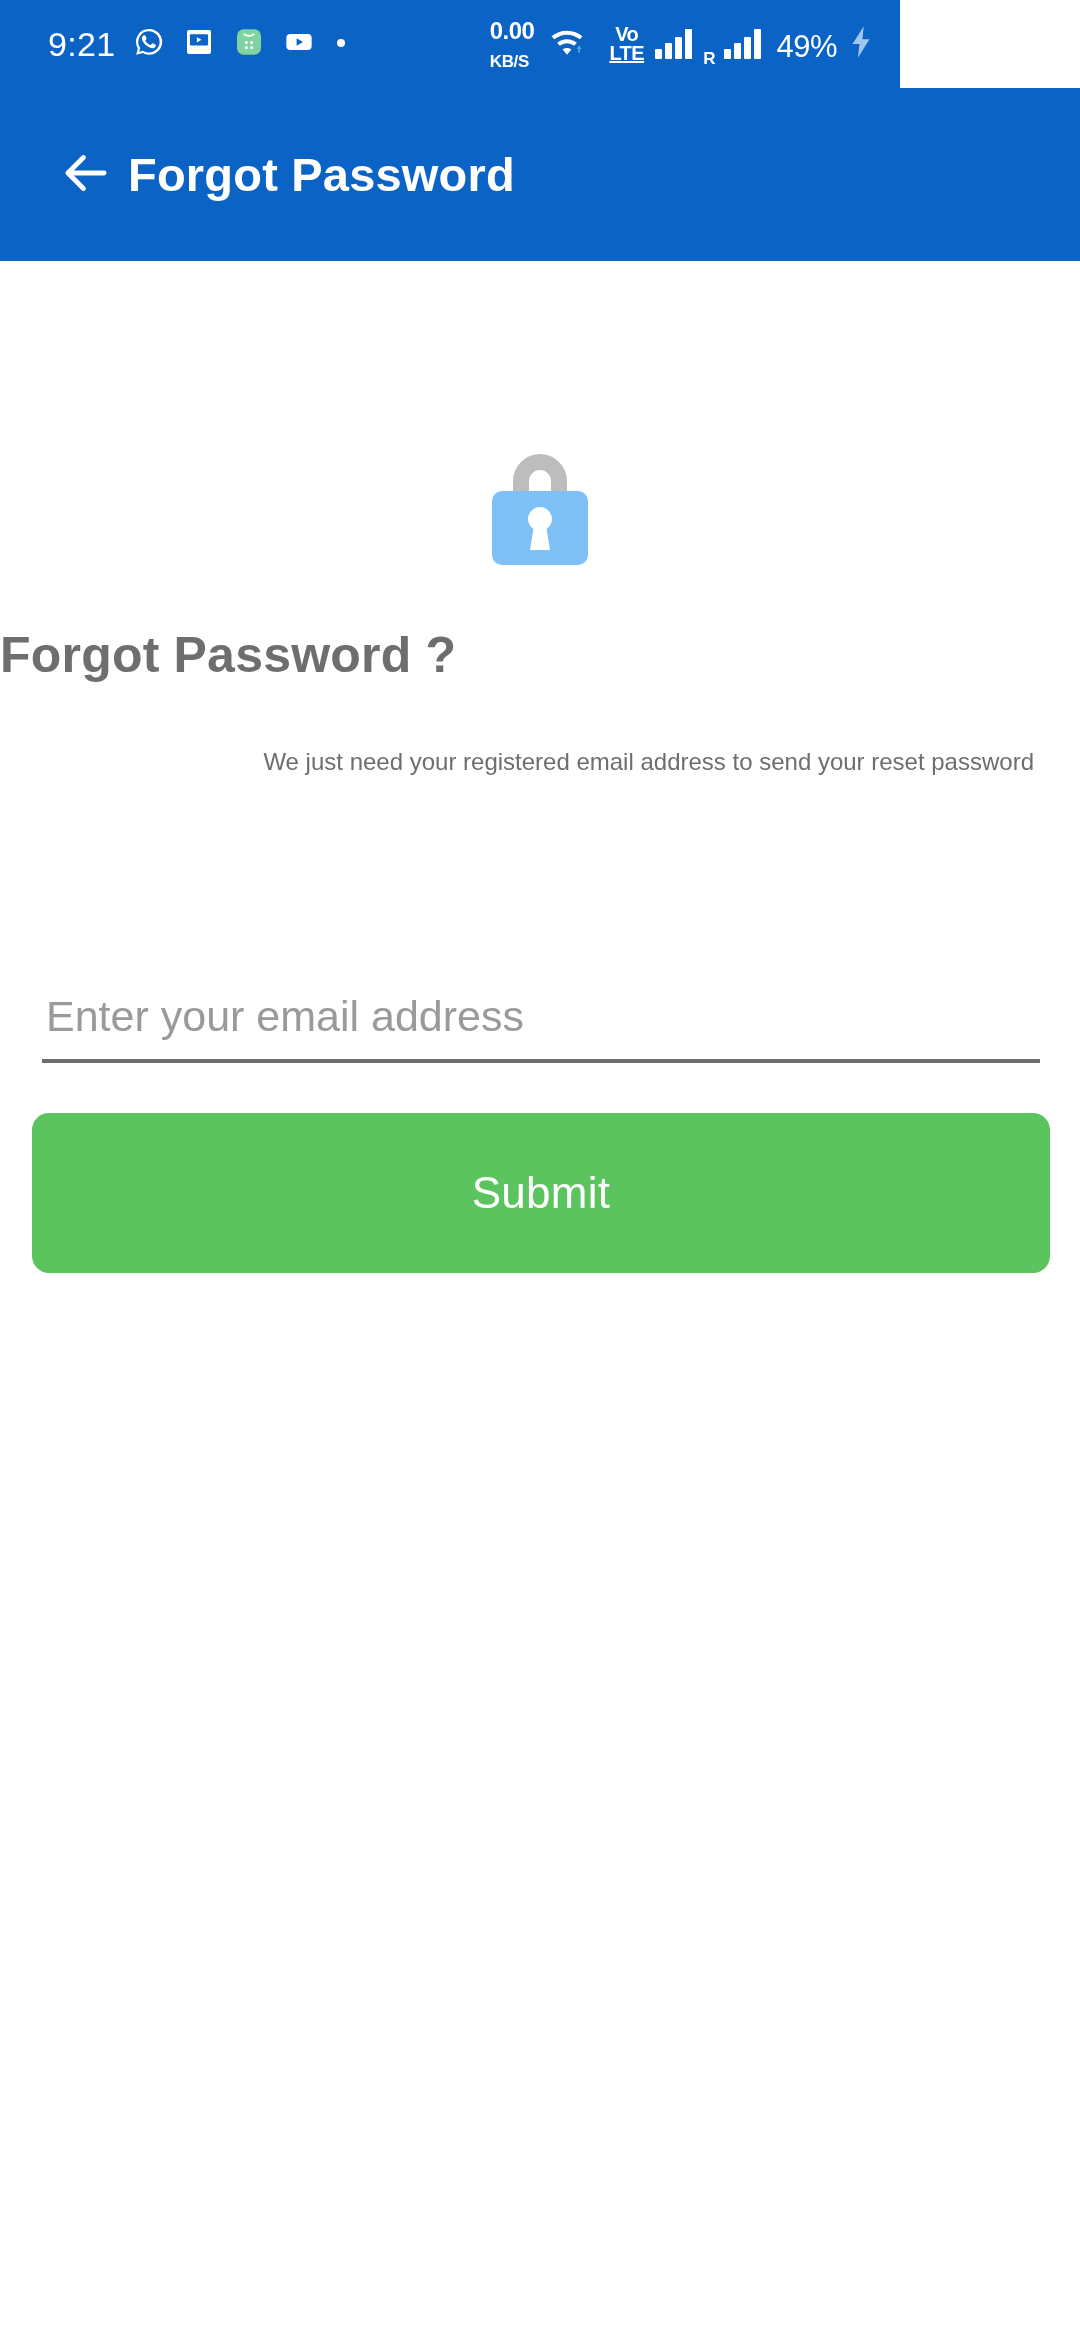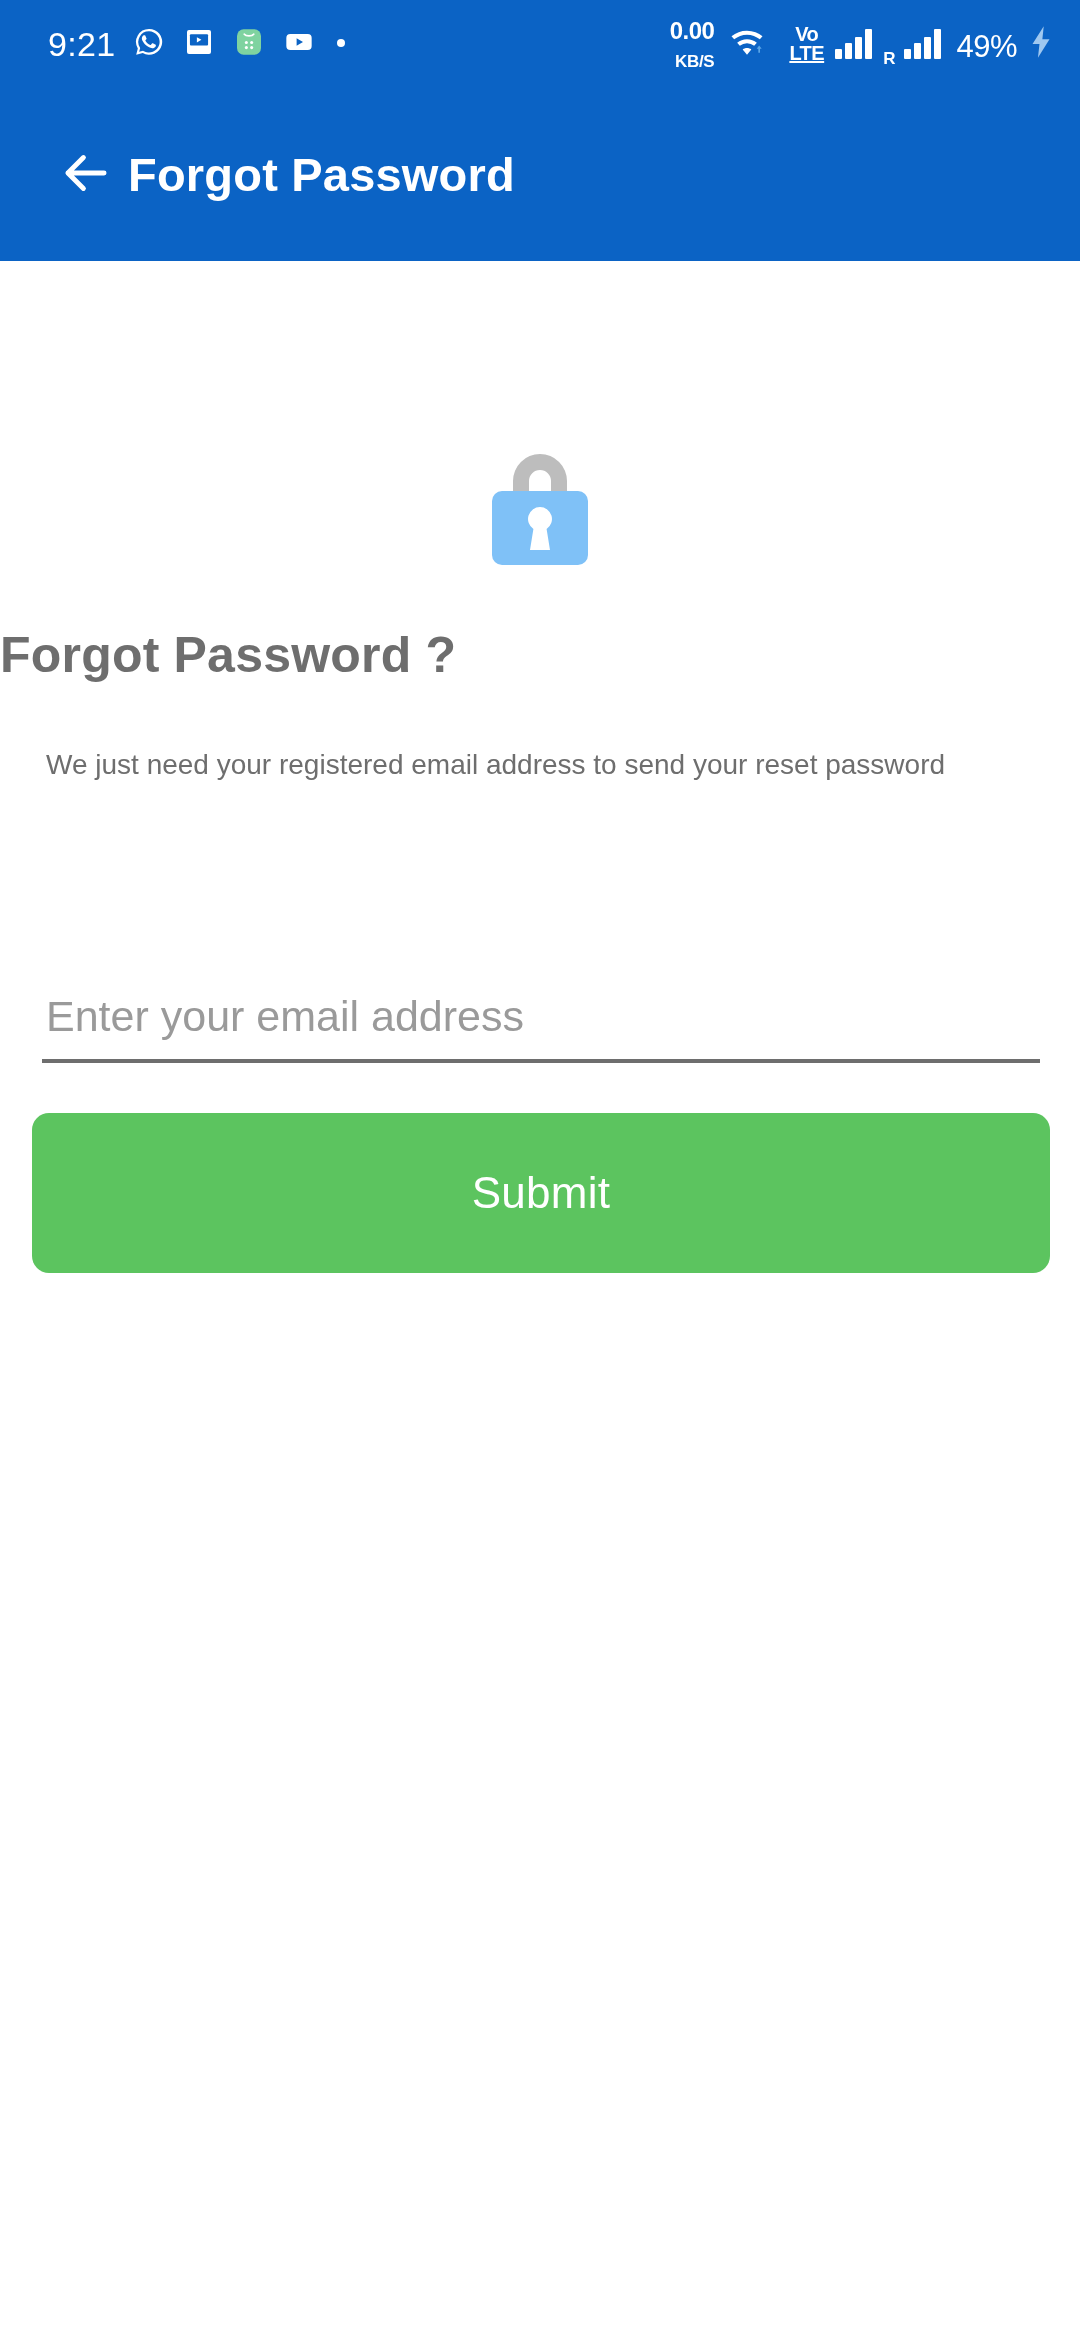--- a/index.html
+++ b/index.html
@@ -17,21 +17,21 @@
     position: relative;
     width: 1080px;
     height: 2340px;
     background: #ffffff;
   }
 
   
   .status-bar {
     position: absolute;
     top: 0; left: 0;
-    width: 1080px;
+    width: 900px;
     height: 88px;
     background: #0B63C5;
     display: flex;
     align-items: center;
     justify-content: space-between;
     padding: 0 26px 0 48px;
   }
 
   .status-left {
     display: flex;
@@ -49,21 +49,21 @@
   .status-right {
     display: flex;
     align-items: center;
     gap: 11px;
   }
 
   .notif-icon { display: block; }
 
   .netspeed {
     color: #ffffff;
-    text-align: right;
+    text-align: left;
     line-height: 1;
     margin-right: 2px;
   }
   .netspeed .num { display: block; font-size: 24px; font-weight: bold; letter-spacing: -0.5px; }
   .netspeed .unit { display: block; font-size: 17px; font-weight: bold; margin-top: 10px; letter-spacing: -0.3px; }
 
   .volte {
     color: #ffffff;
     text-align: center;
     line-height: 0.95;
@@ -159,22 +159,22 @@
     font-weight: bold;
     color: #6E6E6E;
     letter-spacing: 0.2px;
   }
 
   .subtitle {
     position: absolute;
     top: 486px;
     left: 46px;
     width: 988px;
-    text-align: left;
-    font-size: 28px;
+    text-align: right;
+    font-size: 24px;
     line-height: 1.28;
     color: #6E6E6E;
   }
 
   .field-wrap {
     position: absolute;
     top: 716px;
     left: 42px;
     width: 998px;
   }

